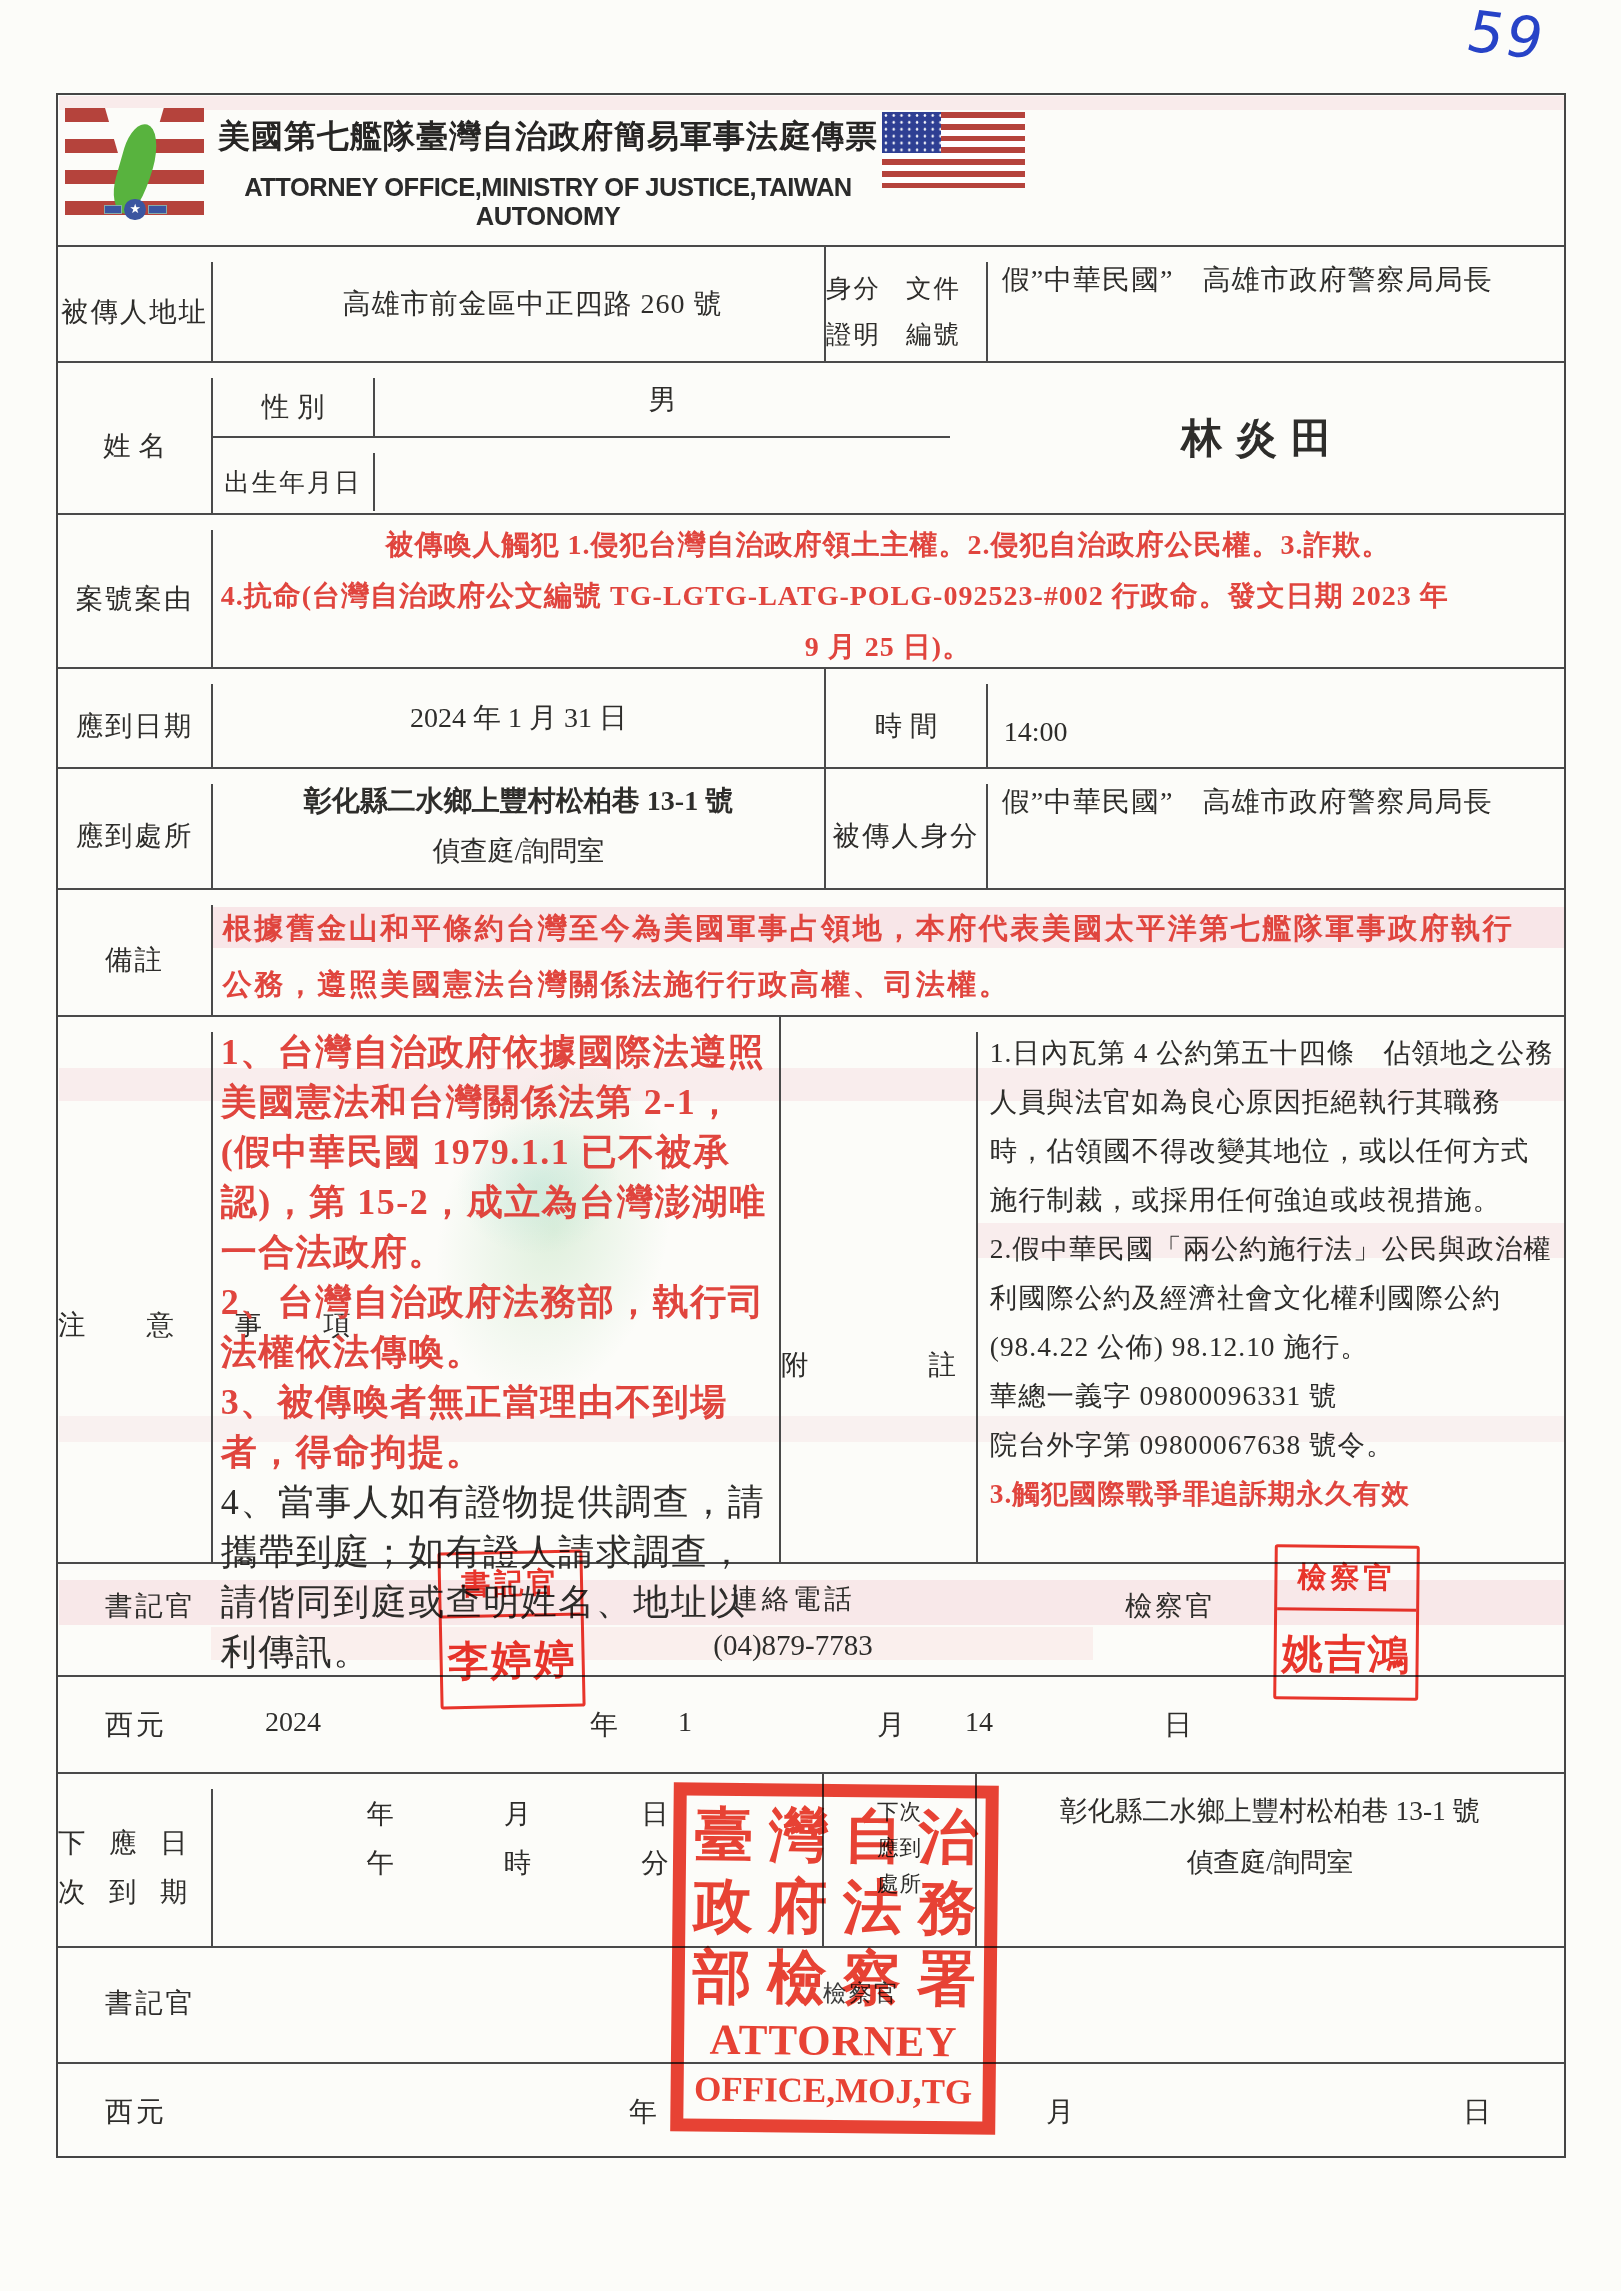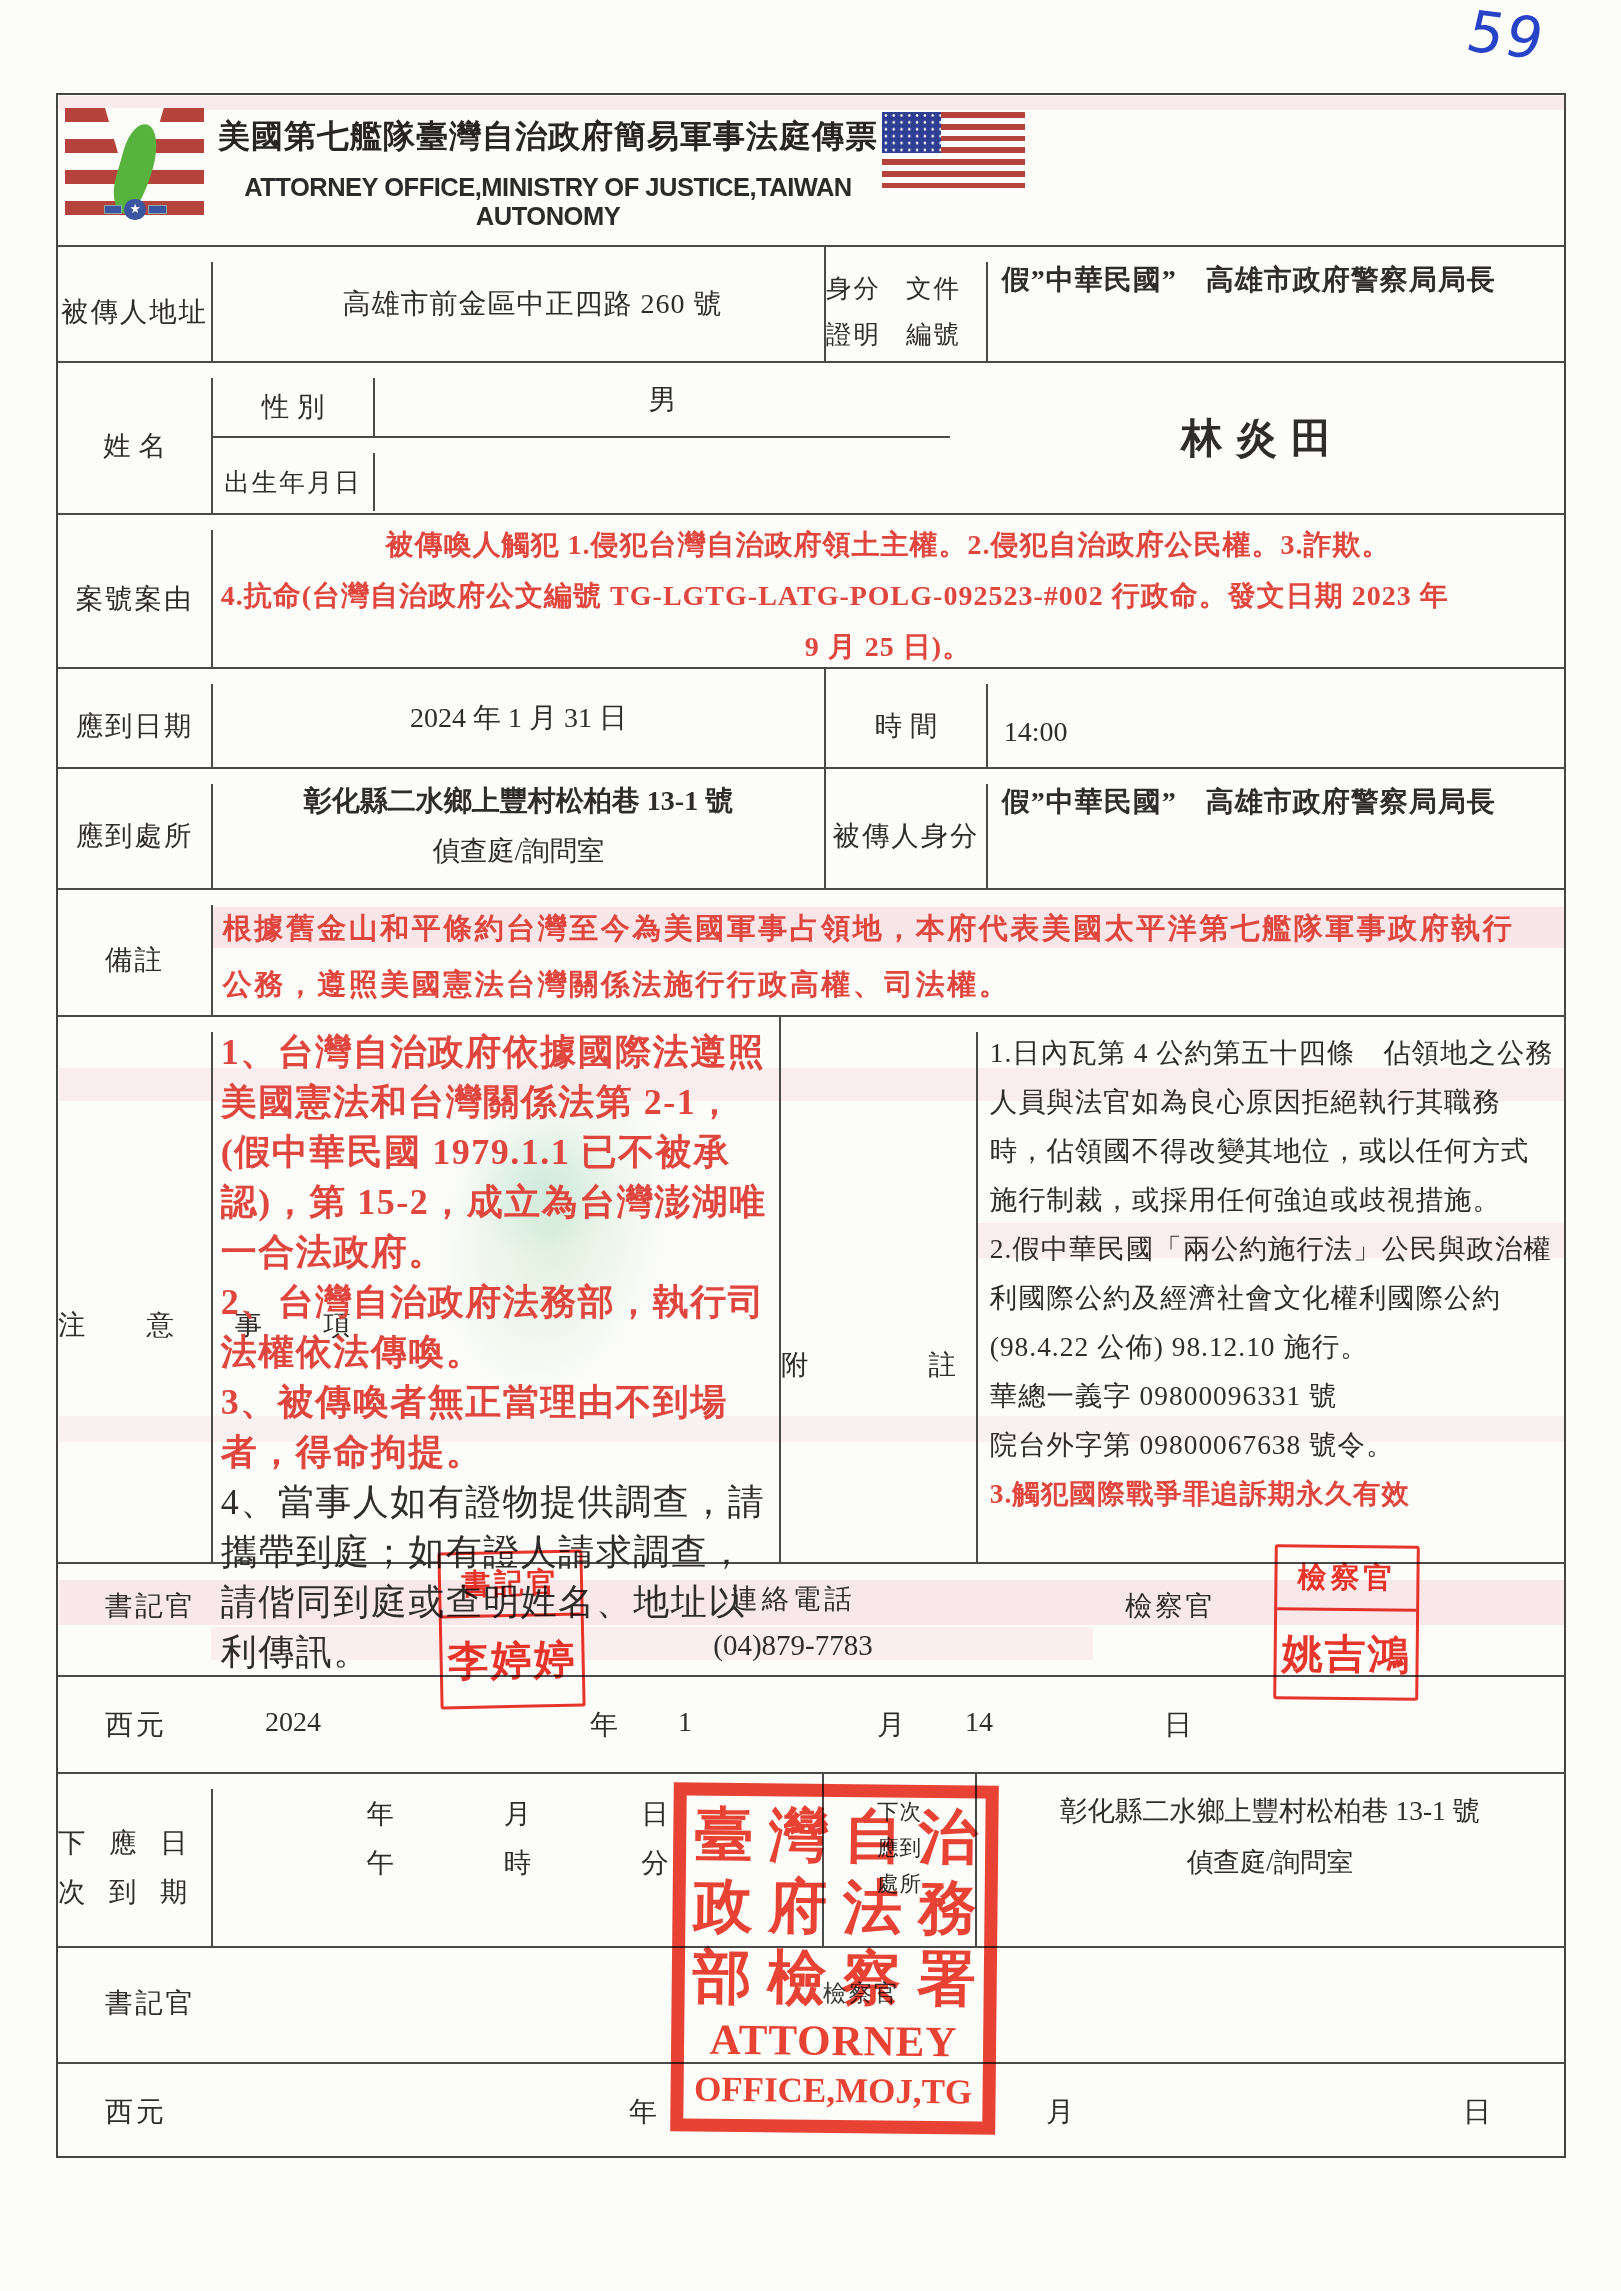--- a/index.html
+++ b/index.html
@@ -46,21 +46,21 @@
   .roundel .disc{position:absolute;left:20.6px;top:-1px;width:21.6px;height:21.6px;border-radius:50%;
           background:#3b55a0;color:#fff;text-align:center;}
   .star-ico::before{content:"★";font-size:12.7px;line-height:21.6px;color:#fff;}
   .usflag{position:absolute;left:824px;top:16.7px;width:143px;height:76px;
           background:repeating-linear-gradient(180deg,#b5433c 0 5.9px,#fff 5.9px 11.8px);}
   .canton{position:absolute;left:0;top:0;width:59px;height:41px;background:#2e3f93;
           background-image:radial-gradient(#fff 1.1px,rgba(0,0,0,0) 1.6px);background-size:7.8px 6.9px;}
 
   
   .addrval{font-size:28px;letter-spacing:1px;}
-  .idval{font-weight:bold;font-size:28px;line-height:49px;padding:7.8px 11.8px 0 13.7px;letter-spacing:1px;}
+  .idval{font-weight:normal;font-size:28px;line-height:49px;padding:7.8px 11.8px 0 13.7px;letter-spacing:1px;}
   .nameval{font-size:41px;font-weight:bold;letter-spacing:13.7px;text-indent:13.7px;}
   .subrow{display:flex;height:75px;border-bottom:2px solid #4a4a4a;box-sizing:border-box;}
   .subrow:last-child{border-bottom:none;height:73px;}
 
   .case-line{white-space:nowrap;font-weight:bold;color:#e0453e;font-size:28px;letter-spacing:1px;line-height:51px;}
   .case-box{padding-top:3.9px;width:100%;}
   .case-l1,.case-l3{text-align:center;}
   .case-l2{padding-left:7.8px;text-align:left;}
 
   .remark-text{padding:9.8px 17.6px 0 9.8px;font-size:29px;letter-spacing:2.5px;line-height:56px;

